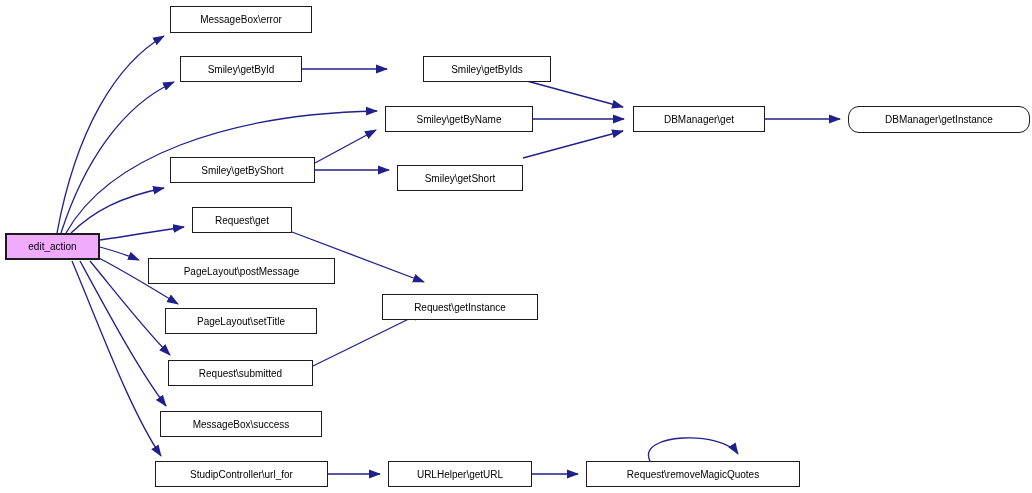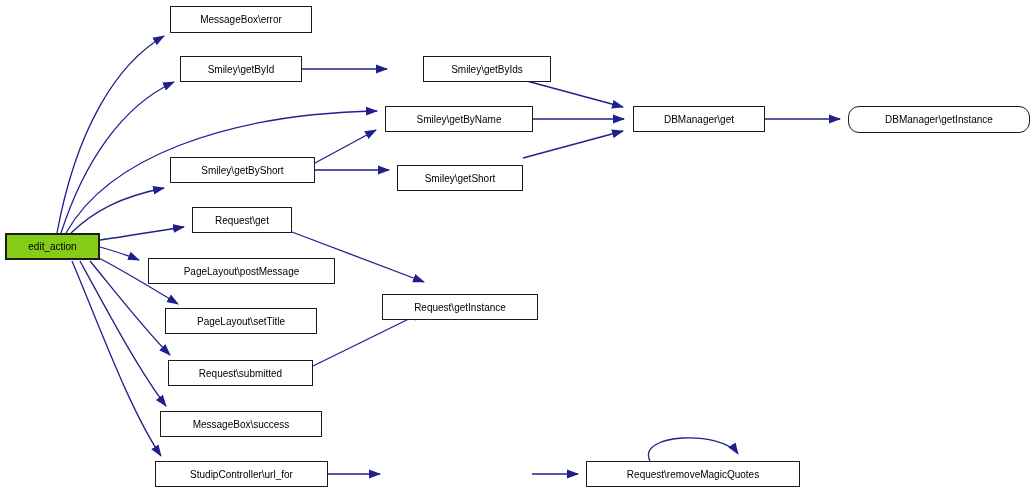--- a/index.html
+++ b/index.html
@@ -40,21 +40,21 @@
     border: 1px solid #1c1c1c;
     display: flex;
     align-items: center;
     justify-content: center;
     font-size: 10px;
     color: #000000;
     white-space: nowrap;
     cursor: pointer;
   }
   .node.highlight {
-    background: #84cc16;
+    background: #f0abfc;
     border-width: 2px;
   }
 </style>
 </head>
 <body>
 
 <div id="canvas">
   <svg id="edge-layer" viewBox="0 0 1032 493" xmlns="http://www.w3.org/2000/svg">
     <defs>
       <marker id="arrowhead" markerUnits="userSpaceOnUse" markerWidth="13" markerHeight="10" refX="11" refY="5" orient="auto">
@@ -94,15 +94,16 @@
       <div class="node" style="left: 848px; top: 106px; width: 182px; height: 27px; border-radius: 11px;">DBManager\getInstance</div>
       <div class="node" style="left: 170px; top: 157px; width: 145px; height: 26px;">Smiley\getByShort</div>
       <div class="node" style="left: 397px; top: 157px; width: 126px; height: 26px; margin-top: 8px;">Smiley\getShort</div>
       <div class="node" style="left: 192px; top: 207px; width: 100px; height: 26px;">Request\get</div>
       <div class="node" style="left: 148px; top: 258px; width: 187px; height: 26px;">PageLayout\postMessage</div>
       <div class="node" style="left: 382px; top: 284px; width: 156px; height: 26px; margin-top: 10px;">Request\getInstance</div>
       <div class="node" style="left: 165px; top: 308px; width: 152px; height: 26px;">PageLayout\setTitle</div>
       <div class="node" style="left: 168px; top: 360px; width: 145px; height: 26px;">Request\submitted</div>
       <div class="node" style="left: 160px; top: 411px; width: 162px; height: 26px;">MessageBox\success</div>
       <div class="node" style="left: 155px; top: 461px; width: 173px; height: 26px;">StudipController\url_for</div>
+      <div class="node" style="left: 388px; top: 461px; width: 144px; height: 26px;">URLHelper\getURL</div>
       <div class="node" style="left: 586px; top: 461px; width: 214px; height: 26px;">Request\removeMagicQuotes</div>
     </div>
 </div>
 
 </body></html>

